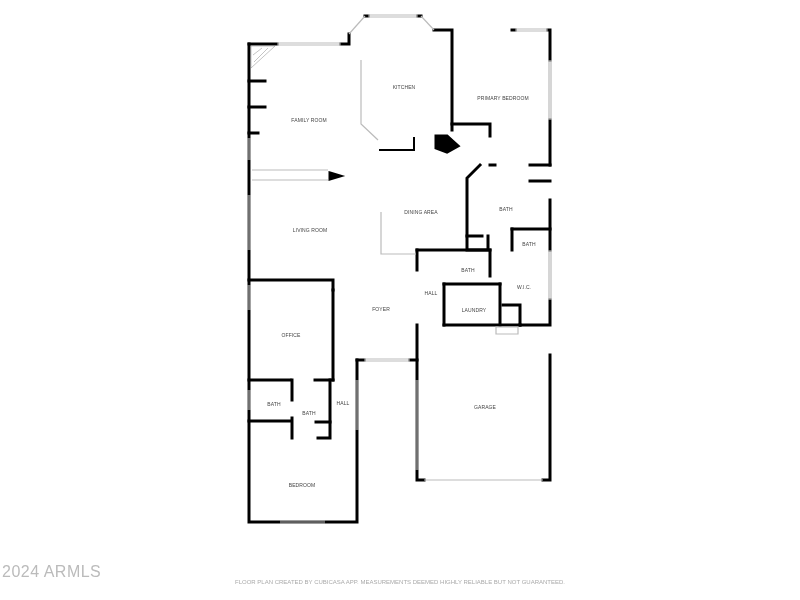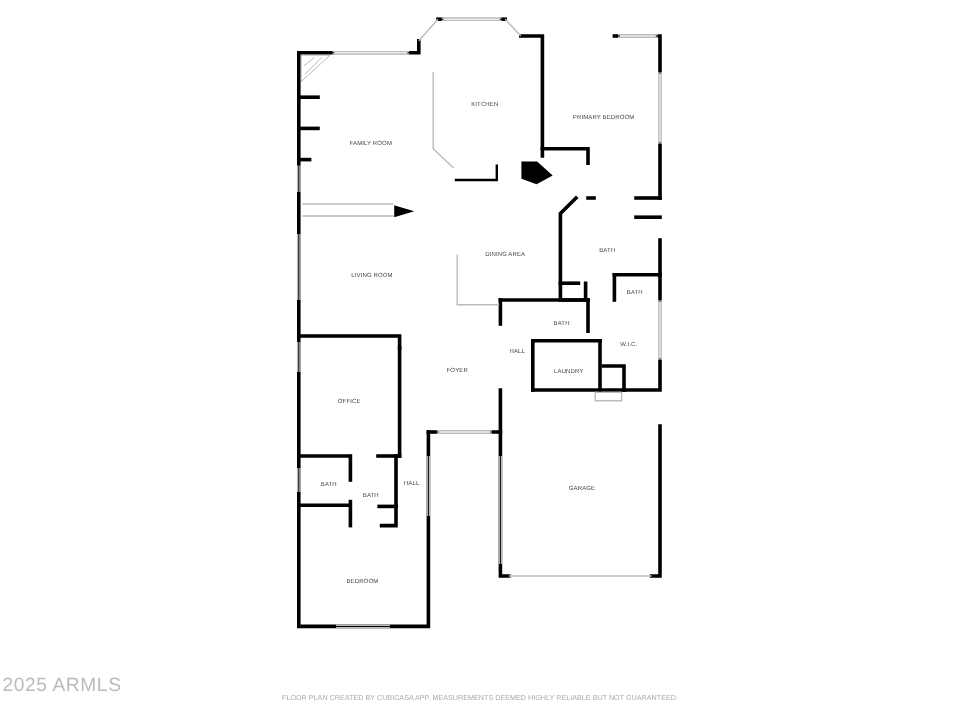--- a/index.html
+++ b/index.html
@@ -112,14 +112,14 @@
   <div class="lbl" style="left:381px;top:309px">FOYER</div>
   <div class="lbl" style="left:474px;top:310px">LAUNDRY</div>
   <div class="lbl" style="left:291px;top:335px">OFFICE</div>
   <div class="lbl" style="left:274px;top:404px">BATH</div>
   <div class="lbl" style="left:309px;top:413px">BATH</div>
   <div class="lbl" style="left:343px;top:403px">HALL</div>
   <div class="lbl" style="left:485px;top:407px">GARAGE</div>
   <div class="lbl" style="left:302px;top:485px">BEDROOM</div>
 </div>
 
-<div class="watermark">2025 ARMLS</div>
+<div class="watermark">2024 ARMLS</div>
 <div class="disclaimer">FLOOR PLAN CREATED BY CUBICASA APP. MEASUREMENTS DEEMED HIGHLY RELIABLE BUT NOT GUARANTEED.</div>
 
 </body></html>

